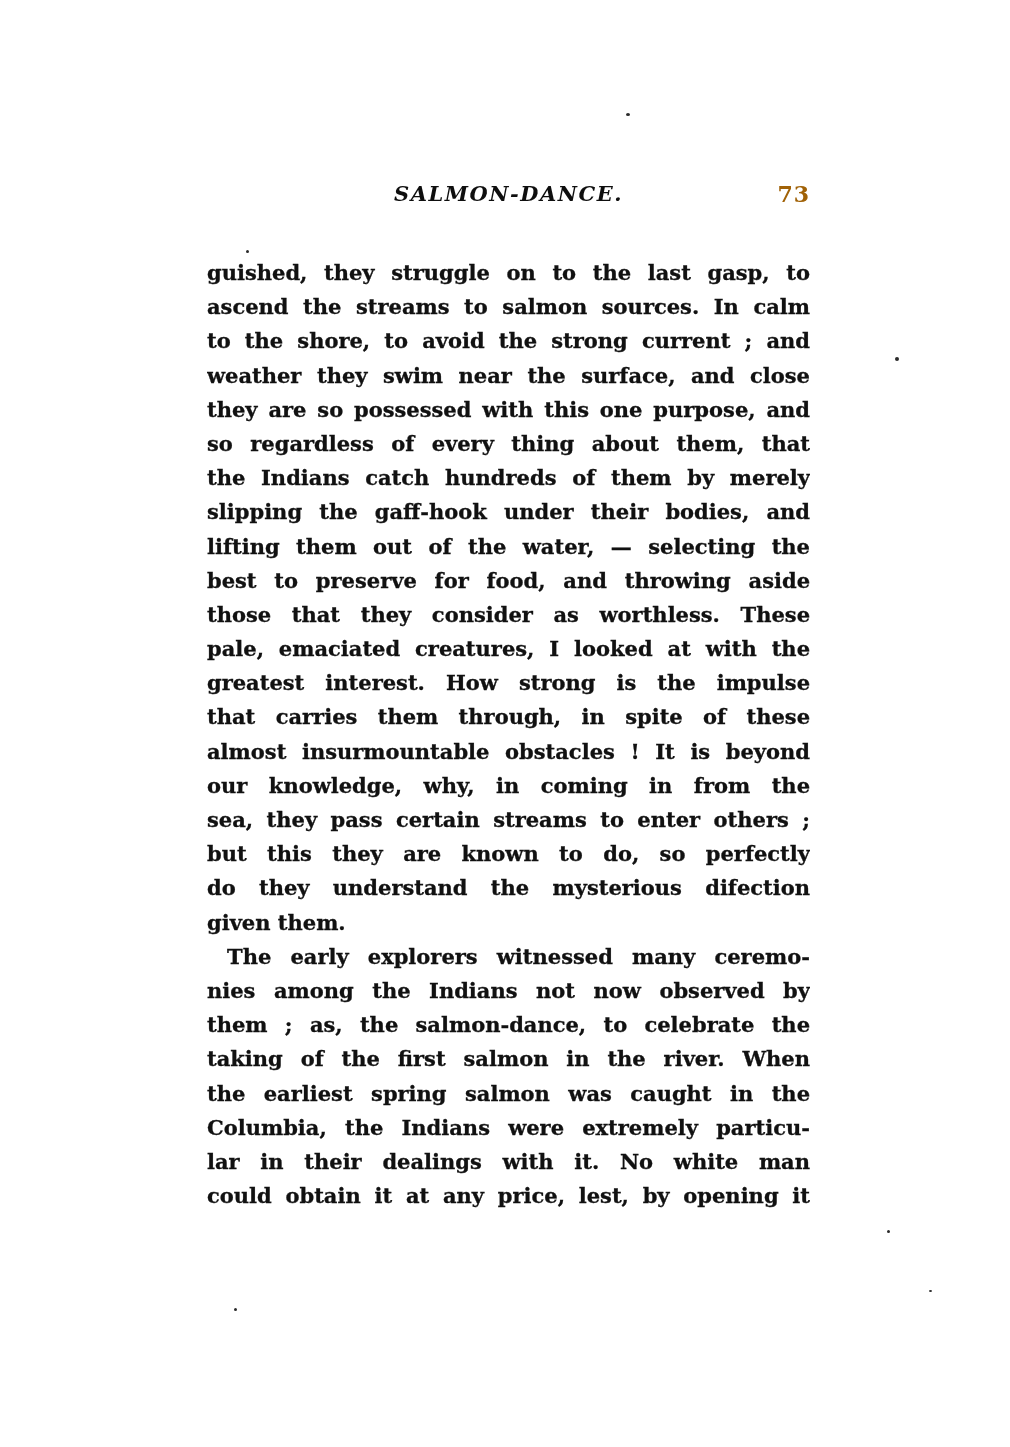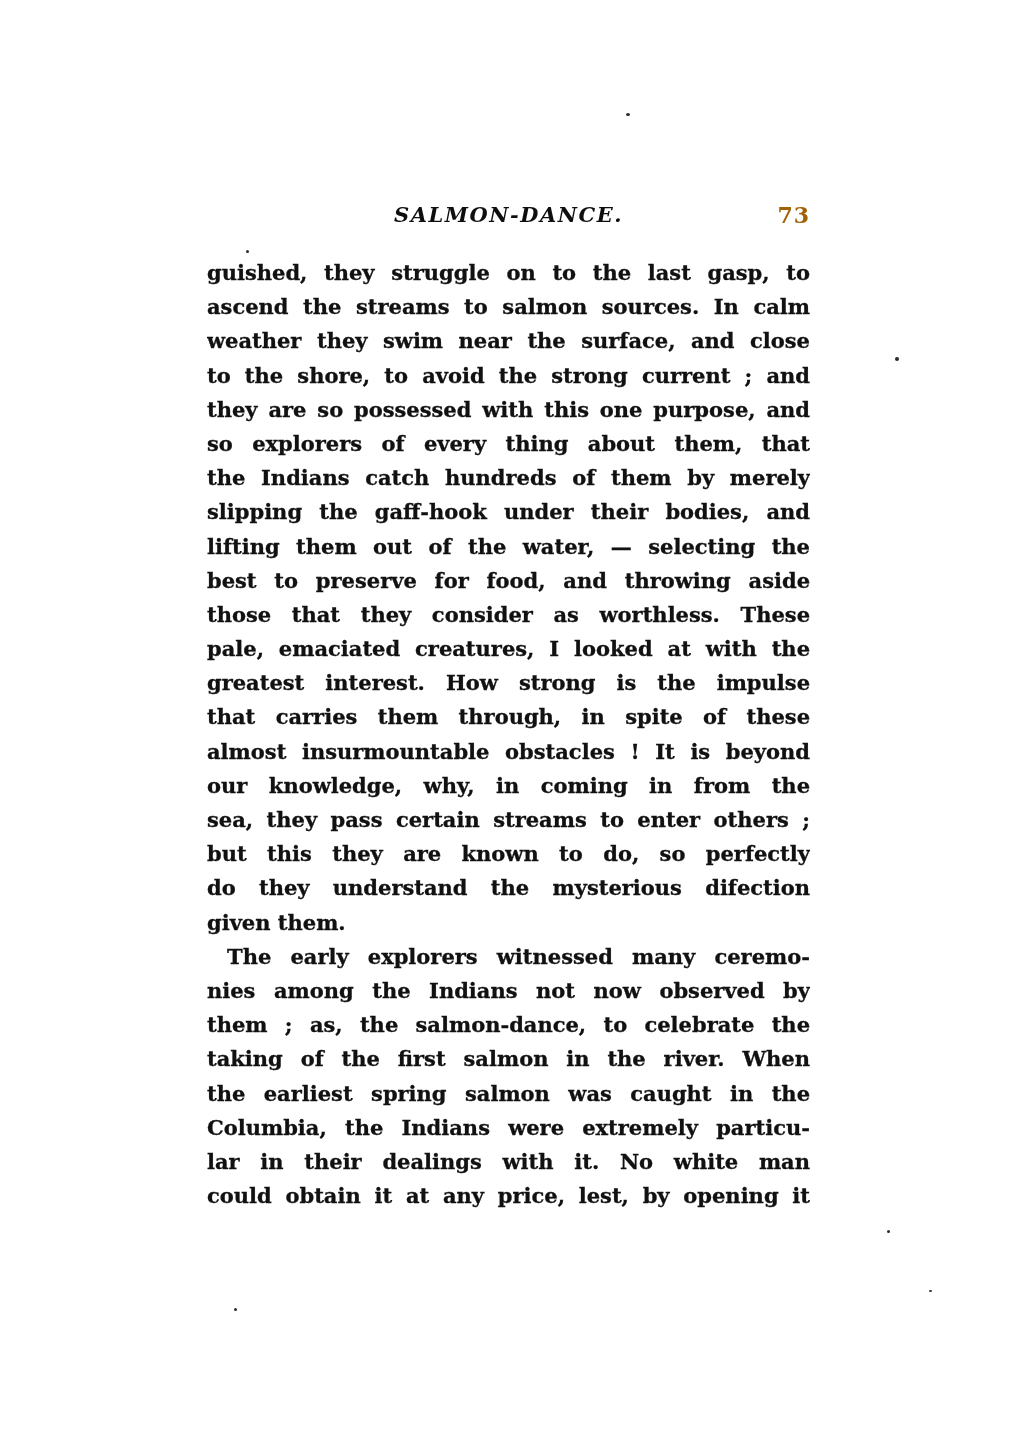--- a/index.html
+++ b/index.html
@@ -12,21 +12,21 @@
     width: 1010px;
     height: 1447px;
     background: #ffffff;
     overflow: hidden;
     font-family: "DejaVu Serif", serif;
     color: #0e0e0e;
   }
   .header-row {
     position: absolute;
     left: 207px;
-    top: 200px;
+    top: 179px;
     width: 603px;
     height: 30px;
     line-height: 30px;
   }
   .header-title {
     display: block;
     text-align: center;
     font-style: italic;
     font-weight: bold;
     font-size: 21px;
@@ -81,24 +81,24 @@
 <div class="page">
 
   <div class="header-row">
     <span class="header-title">SALMON-DANCE.</span>
     <span class="page-num">73</span>
   </div>
 
   <div class="text-block" id="text-block">
       <div class="line">guished, they struggle on to the last gasp, to</div>
       <div class="line">ascend the streams to salmon sources. In calm</div>
+      <div class="line">to the shore, to avoid the strong current ; and</div>
       <div class="line">weather they swim near the surface, and close</div>
-      <div class="line">to the shore, to avoid the strong current ; and</div>
       <div class="line">they are so possessed with this one purpose, and</div>
-      <div class="line">so explorers of every thing about them, that</div>
+      <div class="line">so regardless of every thing about them, that</div>
       <div class="line">the Indians catch hundreds of them by merely</div>
       <div class="line">slipping the gaff-hook under their bodies, and</div>
       <div class="line">lifting them out of the water, — selecting the</div>
       <div class="line">best to preserve for food, and throwing aside</div>
       <div class="line">those that they consider as worthless. These</div>
       <div class="line">pale, emaciated creatures, I looked at with the</div>
       <div class="line">greatest interest. How strong is the impulse</div>
       <div class="line">that carries them through, in spite of these</div>
       <div class="line">almost insurmountable obstacles ! It is beyond</div>
       <div class="line">our knowledge, why, in coming in from the</div>

